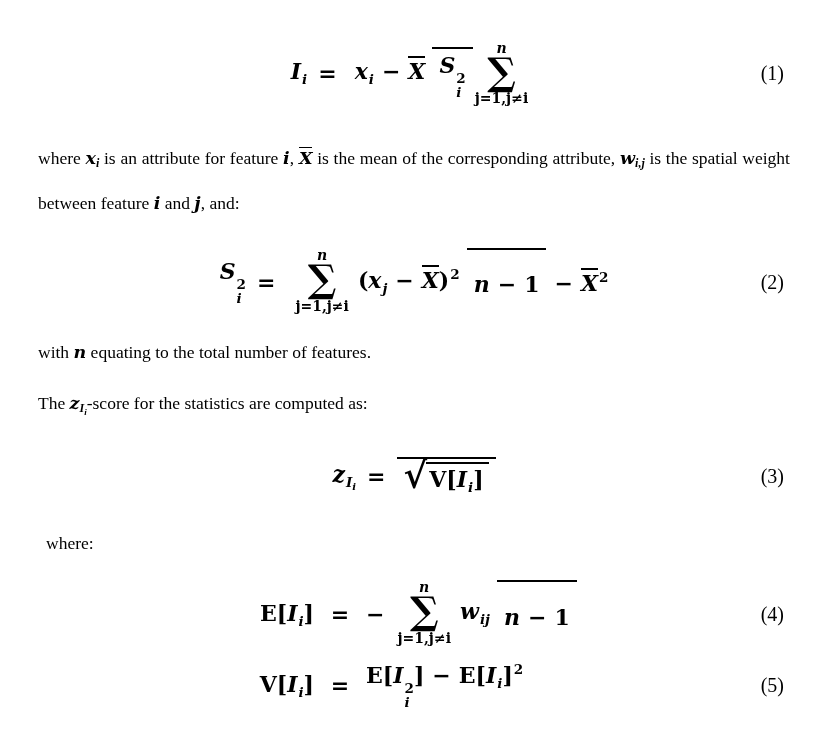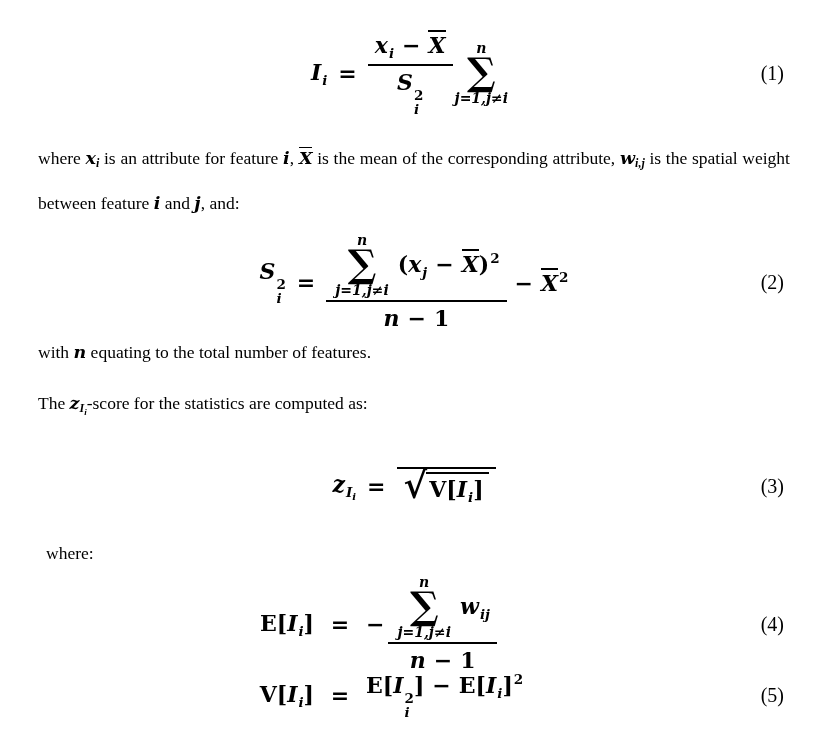--- a/index.html
+++ b/index.html
@@ -34,49 +34,49 @@
   .s    { font-size: 13.5px; vertical-align: -5px; font-style: italic; margin-left: 1px; }
   .ss   { font-size: 10px;   vertical-align: -8px; font-style: italic; }
   .sup  { font-size: 13.5px; vertical-align: 9px;  font-style: normal; margin-left: 1px; }
   .rel  { margin: 0 11px; }
   .opin { margin: 0 8px; font-style: normal; }
   .neg  { margin-right: 4px; font-style: normal; }
 
   .supsub { display: inline-flex; flex-direction: column; align-items: flex-start;
             font-size: 13.5px; line-height: 1.05; vertical-align: -10px; margin-left: 1px; }
 
-  .frac { display: inline-flex; flex-direction: column; align-items: center; }
+  .frac { display: inline-flex; flex-direction: row; align-items: center; }
   .fnum { display: flex; align-items: center; justify-content: center; padding: 0 7px 3px; align-self: stretch; }
   .fden { display: flex; align-items: center; justify-content: center; border-top: 2.2px solid #000;
           padding: 3px 7px 0; align-self: stretch; }
 
   .bigsum { display: inline-flex; flex-direction: column; align-items: center; line-height: 1; margin: 0 9px 0 2px; }
   .limt  { font-size: 14px; font-style: italic; margin-bottom: 2px; }
   .sigma { font-size: 38px; line-height: 0.8; font-style: normal; }
-  .limb  { font-size: 14px; font-style: italic; margin-top: 4px; }
+  .limb  { font-size: 14px; margin-top: 4px; }
 
   .obar { display: inline-block; border-top: 2.2px solid #000; padding-top: 2px; line-height: 1; font-style: italic; }
 
   .sqrt { display: inline-flex; align-items: stretch; }
   .rad  { font-size: 36px; line-height: 0.9; font-style: normal; margin-right: -1px; align-self: flex-start; margin-top: -3px; }
   .vinc { border-top: 2.2px solid #000; padding: 2px 5px 1px 3px; display: inline-flex; align-items: center; }
 
   
   .arow { display: flex; align-items: center; }
   .alhs { width: 104px; display: flex; justify-content: flex-end; align-items: flex-end; }
   .arel { width: 52px; text-align: center; font-style: normal; }
   .arhs { width: 252px; display: flex; justify-content: flex-start; align-items: center; }
 
   
   .eq1 { margin-top: 18px; height: 82px; }
   .p2  { margin-top: 24px; }
   .eq2 { margin-top: 8px;  height: 102px; }
   .p3  { margin-top: 8px; }
   .p4  { margin-top: 28px; }
-  .eq3 { margin-top: 28px; height: 80px; }
+  .eq3 { margin-top: 18px; height: 80px; }
   .p5  { margin-top: 16px; margin-left: 8px; }
   .eq45 { margin-top: 8px; }
   .eq4row { height: 102px; }
   .eq5row { height: 40px; }
 </style>
 </head>
 <body>
 
 <div class="doc">
 

